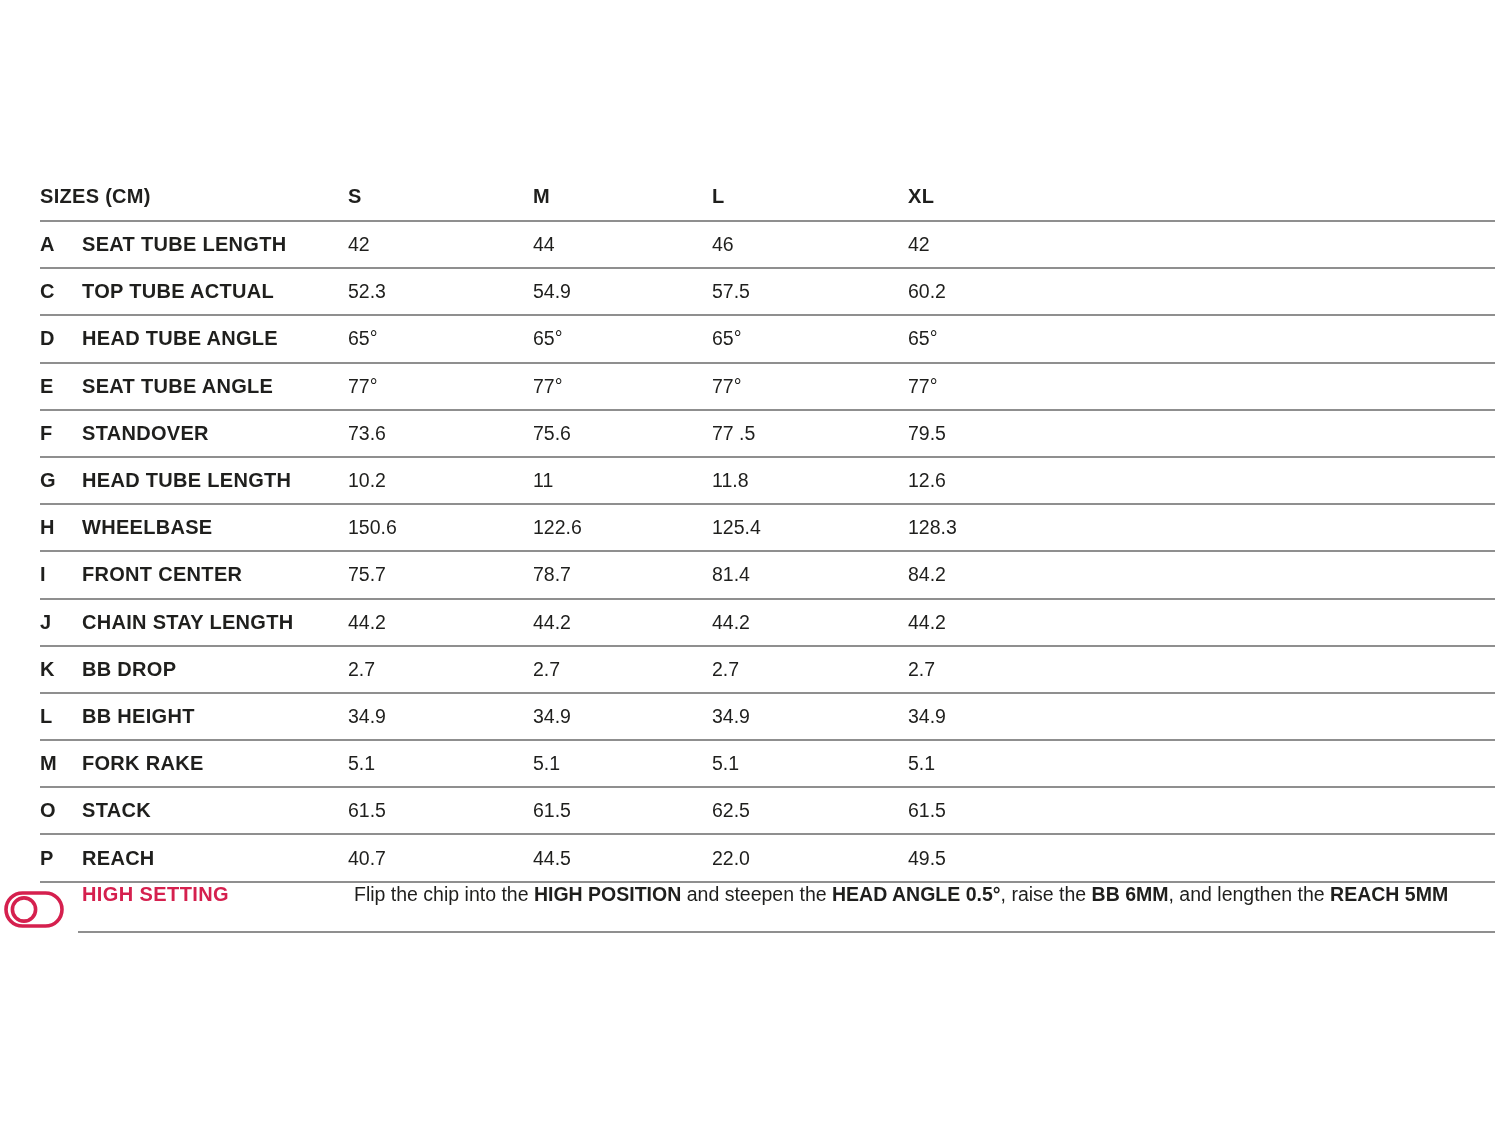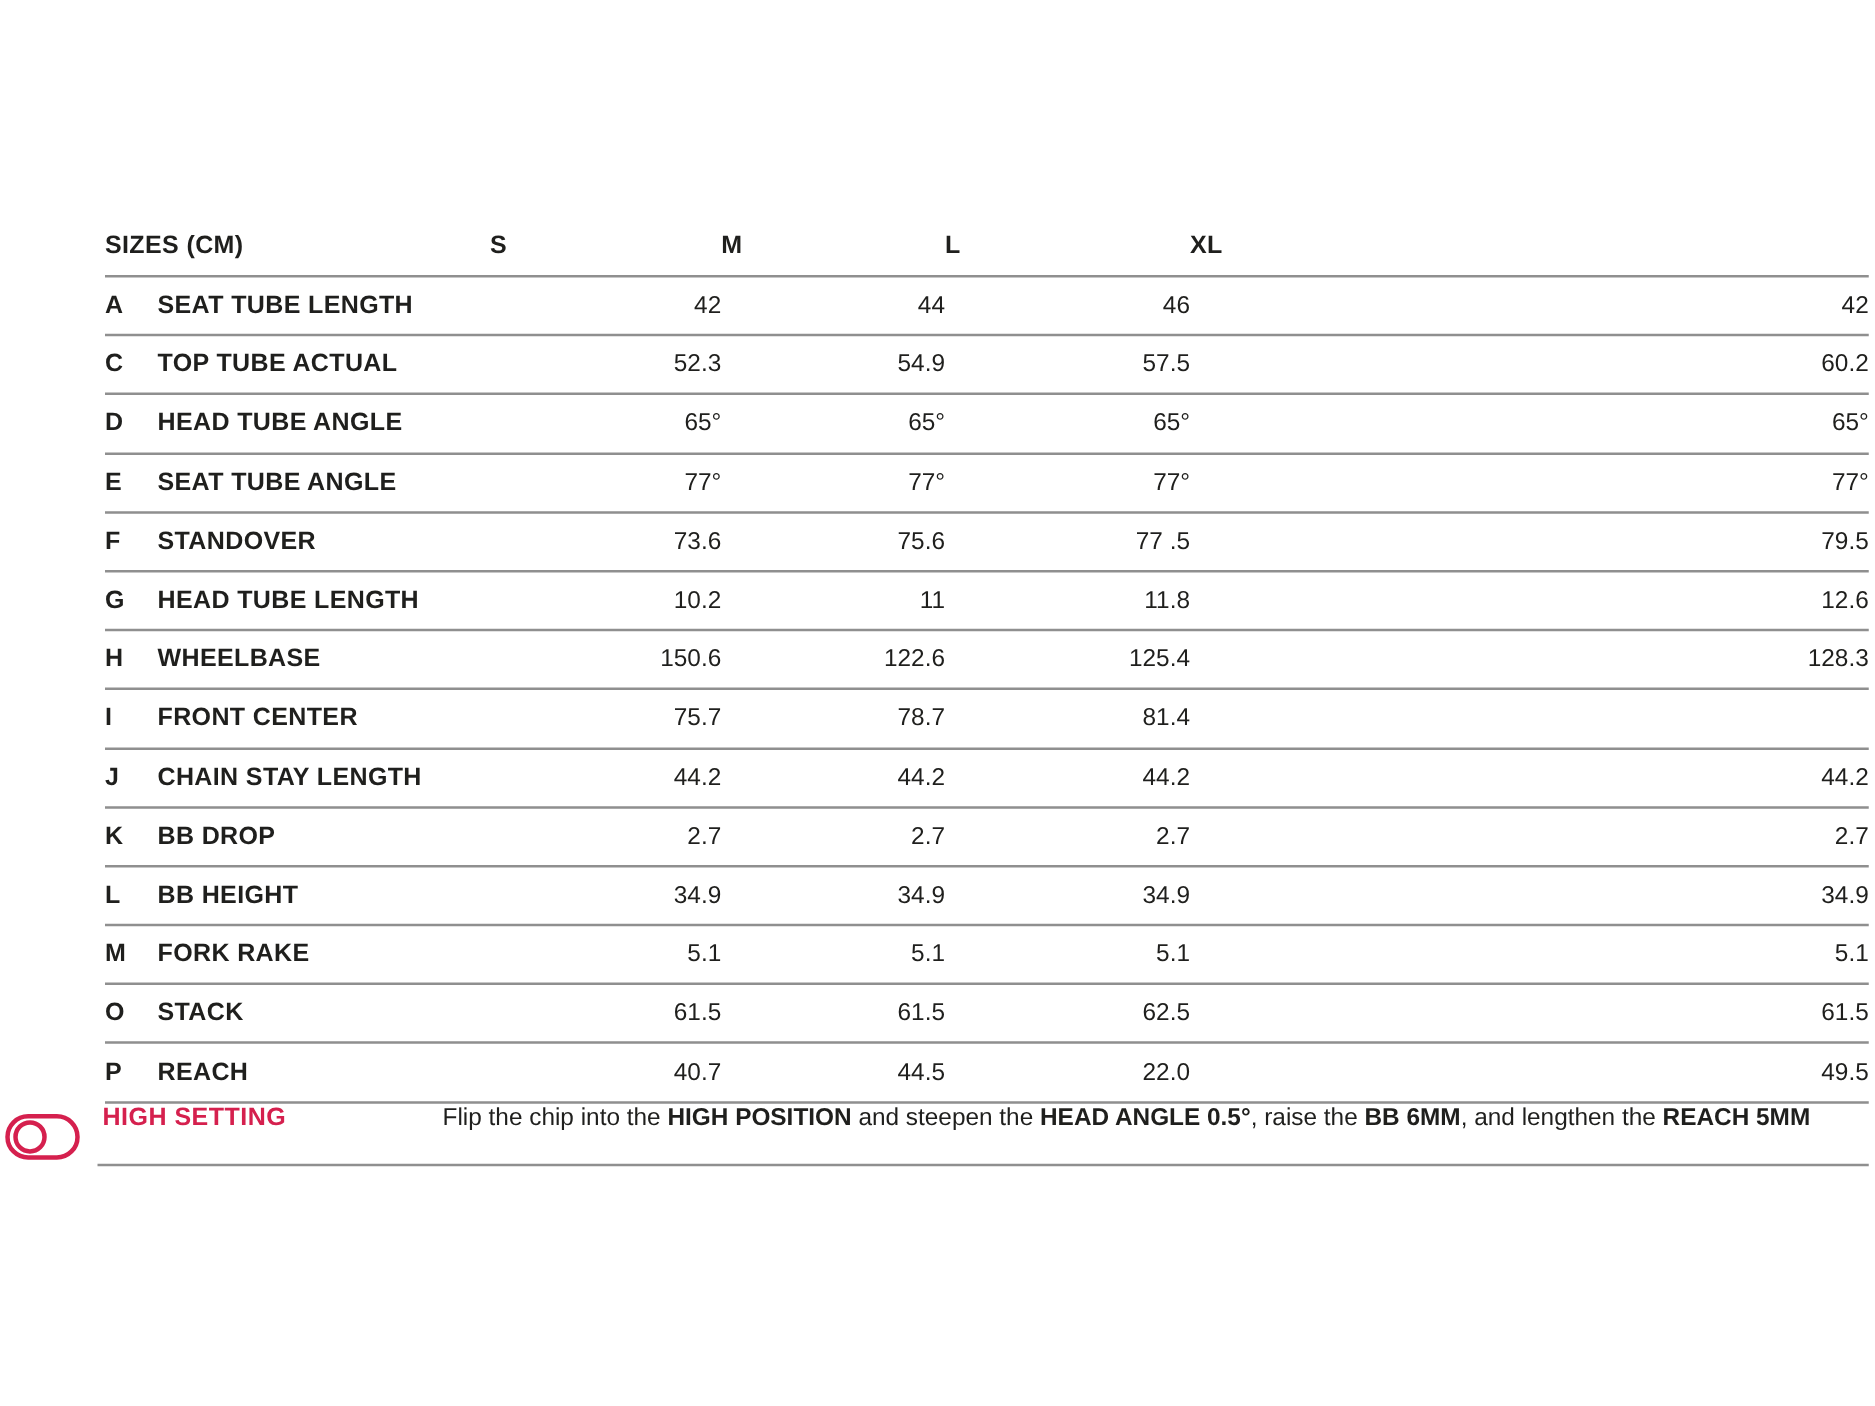--- a/index.html
+++ b/index.html
@@ -8,21 +8,20 @@
     --line:#8f8f8f;
   }
   *{margin:0;padding:0;box-sizing:border-box;}
   html,body{width:1500px;height:1125px;background:#ffffff;overflow:hidden;}
   body{font-family:"Liberation Sans", sans-serif;color:var(--ink);}
   .sheet{position:absolute;left:40px;top:173px;width:1455px;}
   .grid-row{
     display:grid;
     grid-template-columns:42px 266px 185px 179px 196px auto;
     align-items:center;
-    margin-left:44px;
   }
   .hdr{
     height:49px;
     border-bottom:2px solid var(--line);
   }
   .hdr .hdr-label{
     grid-column:1 / 3;
     font-weight:bold;
     font-size:20px;
     letter-spacing:.3px;
@@ -41,21 +40,20 @@
     font-size:20px;
   }
   .lbl{
     font-weight:bold;
     font-size:20px;
     letter-spacing:.3px;
   }
   .val{
     font-size:19.5px;
     font-weight:normal;
-    text-align:right;
   }
   .note-row{
     position:relative;
     margin-left:38px;
     height:50px;
     border-bottom:2.5px solid var(--line);
     display:flex;
     align-items:flex-start;
   }
   .note-icon{
@@ -156,20 +154,21 @@
       <div class="val">125.4</div>
       <div class="val">128.3</div>
     </div>
 
     <div class="grid-row data-row">
       <div class="letter">I</div>
       <div class="lbl">FRONT CENTER</div>
       <div class="val">75.7</div>
       <div class="val">78.7</div>
       <div class="val">81.4</div>
+      <div class="val">84.2</div>
     </div>
 
     <div class="grid-row data-row">
       <div class="letter">J</div>
       <div class="lbl">CHAIN STAY LENGTH</div>
       <div class="val">44.2</div>
       <div class="val">44.2</div>
       <div class="val">44.2</div>
       <div class="val">44.2</div>
     </div>

